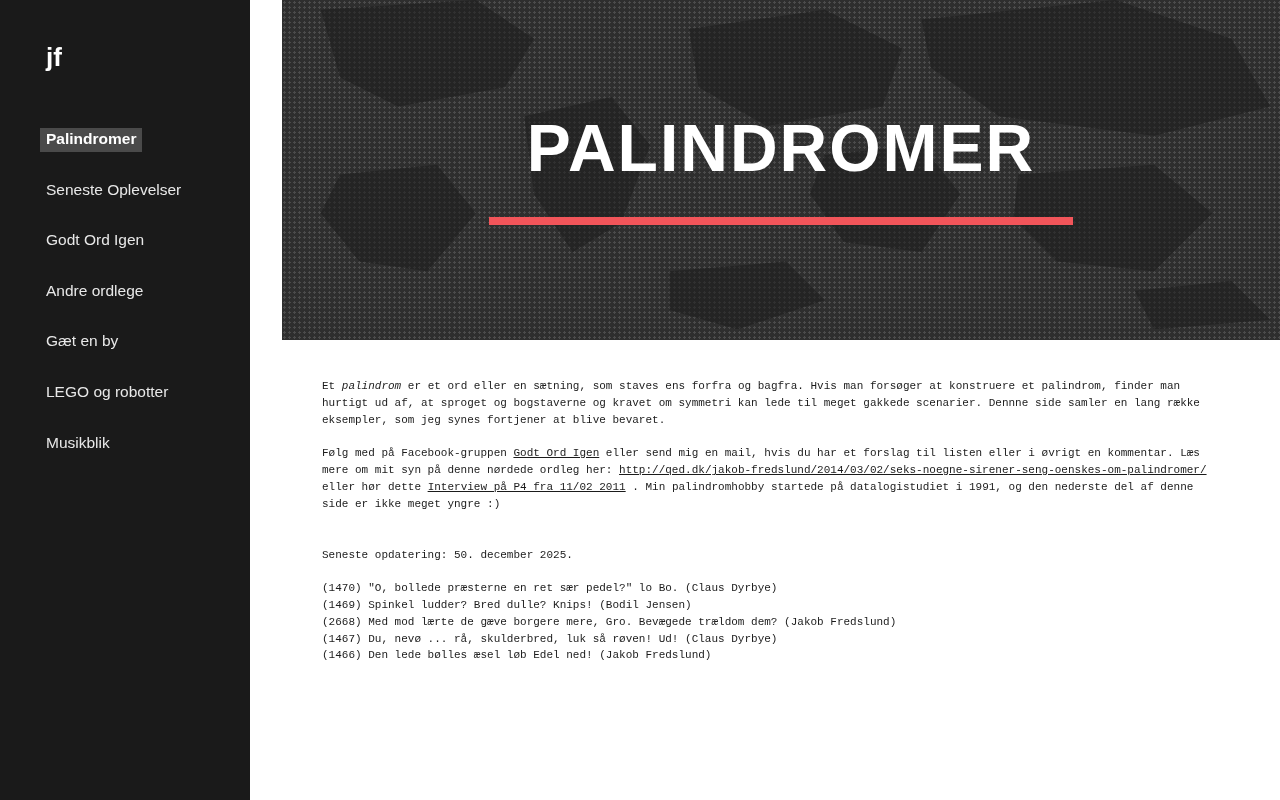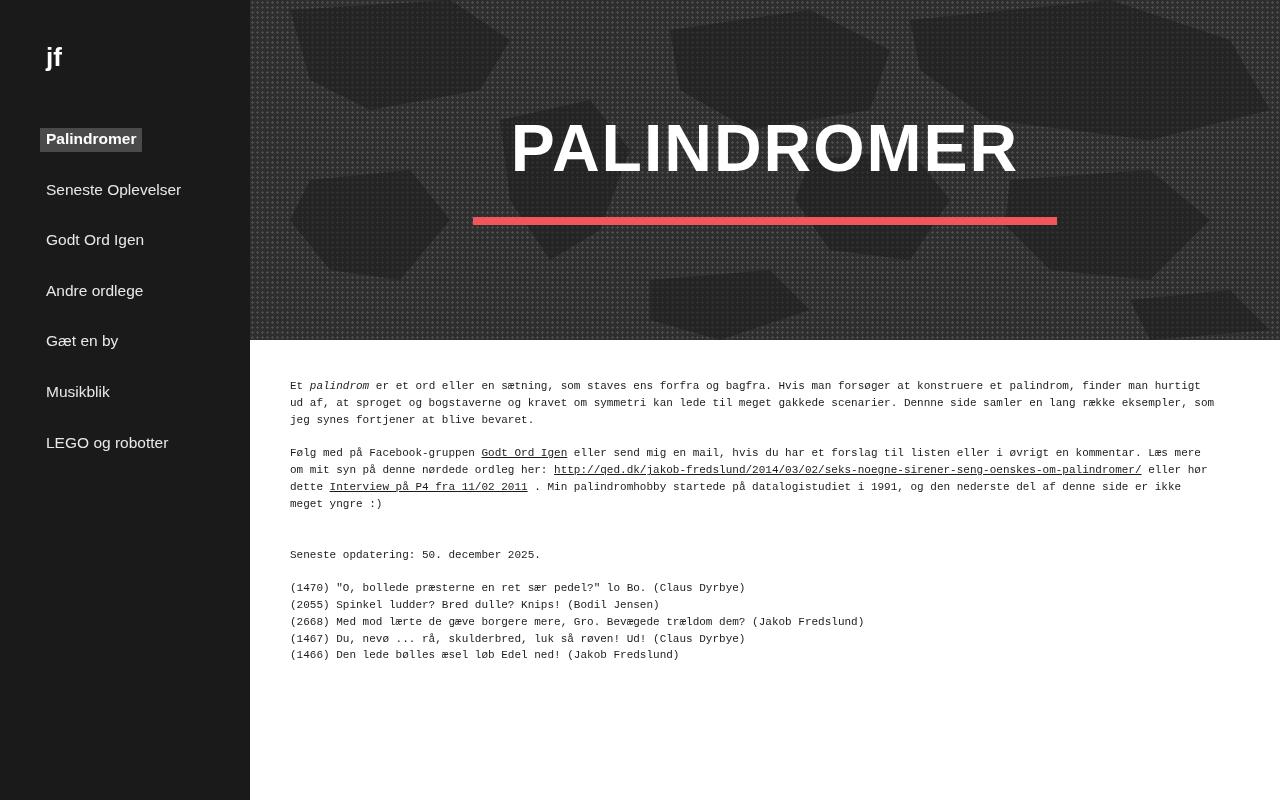--- a/index.html
+++ b/index.html
@@ -11,20 +11,21 @@
     overflow: hidden;
     background: #ffffff;
     font-family: "Liberation Sans", sans-serif;
   }
 
   .page {
     position: relative;
     width: 1280px;
     height: 678px;
     display: flex;
+    gap: 32px;
   }
 
   
   .sidebar {
     width: 250px;
     min-width: 250px;
     height: 800px;
     background: #1a1a1a;
     color: #ffffff;
     padding: 44px 0 0 0;
@@ -185,24 +186,24 @@
       <a href="#" class="nav-item">
         <span class="nav-label">Godt Ord Igen</span>
       </a>
       <a href="#" class="nav-item">
         <span class="nav-label">Andre ordlege</span>
       </a>
       <a href="#" class="nav-item">
         <span class="nav-label">Gæt en by</span>
       </a>
       <a href="#" class="nav-item">
+        <span class="nav-label">LEGO og robotter</span>
+      </a>
+      <a href="#" class="nav-item">
         <span class="nav-label">Musikblik</span>
-      </a>
-      <a href="#" class="nav-item">
-        <span class="nav-label">LEGO og robotter</span>
       </a>
     </nav>
   </aside>
 
   <main class="main">
 
     <header class="hero">
       <div class="hero-pattern"></div>
       <svg class="hero-blobs" viewBox="0 0 1030 340" preserveAspectRatio="none">
         <g fill="#1c1c1c">
@@ -226,21 +227,21 @@
       <p><span>Et </span><em>palindrom</em><span> er et ord eller en sætning, som staves ens forfra og bagfra. Hvis man forsøger at konstruere et palindrom, finder man hurtigt ud af, at sproget og bogstaverne og kravet om symmetri kan lede til meget gakkede scenarier. Dennne side samler en lang række eksempler, som jeg synes fortjener at blive bevaret.</span></p>
 
       <p><span>Følg med på Facebook-gruppen </span><a href="#">Godt Ord Igen</a><span> eller send mig en mail, hvis du har et forslag til listen eller i øvrigt en kommentar. Læs mere om mit syn på denne nørdede ordleg her: </span><a href="#">http://qed.dk/jakob-fredslund/2014/03/02/seks-noegne-sirener-seng-oenskes-om-palindromer/</a><span> eller hør dette </span><a href="#">Interview på P4 fra 11/02 2011</a><span> . Min palindromhobby startede på datalogistudiet i 1991, og den nederste del af denne side er ikke meget yngre :)</span></p>
 
       <div class="spacer-sm"></div>
 
       <p class="update-line">Seneste opdatering: 50. december 2025.</p>
 
       <ul class="palindrome-list">
         <li>(1470) "O, bollede præsterne en ret sær pedel?" lo Bo. (Claus Dyrbye)</li>
-        <li>(2055) Spinkel ludder? Bred dulle? Knips! (Bodil Jensen)</li>
+        <li>(1469) Spinkel ludder? Bred dulle? Knips! (Bodil Jensen)</li>
         <li>(2668) Med mod lærte de gæve borgere mere, Gro. Bevægede trældom dem? (Jakob Fredslund)</li>
         <li>(1467) Du, nevø ... rå, skulderbred, luk så røven! Ud! (Claus Dyrbye)</li>
         <li>(1466) Den lede bølles æsel løb Edel ned! (Jakob Fredslund)</li>
       </ul>
 
     </section>
   </main>
 </div>
 
 </body></html>

